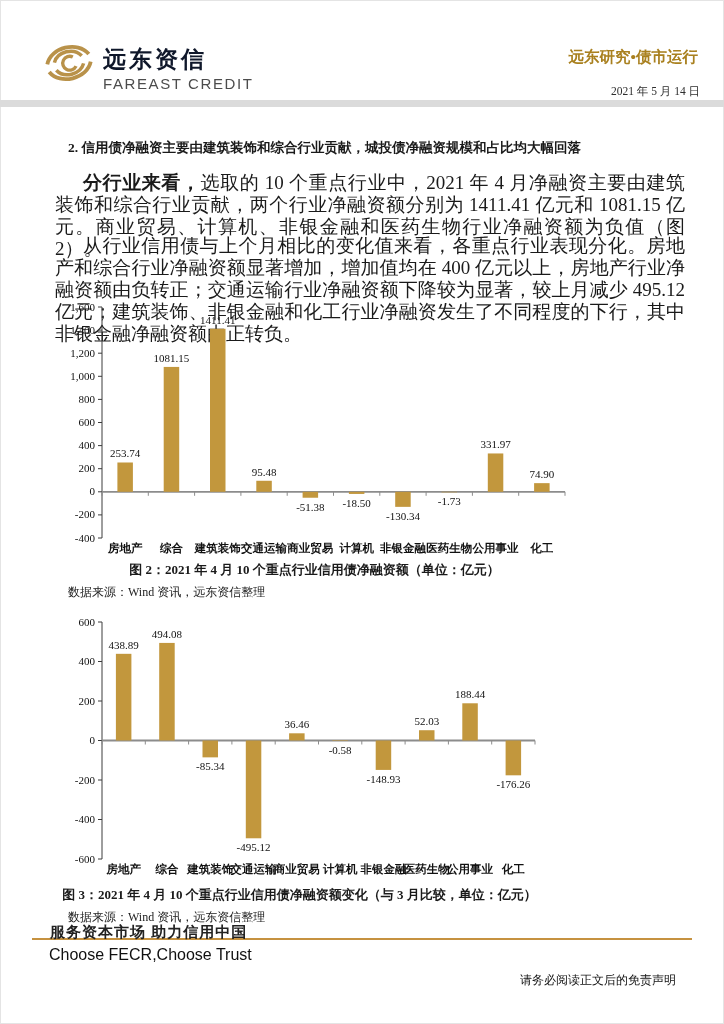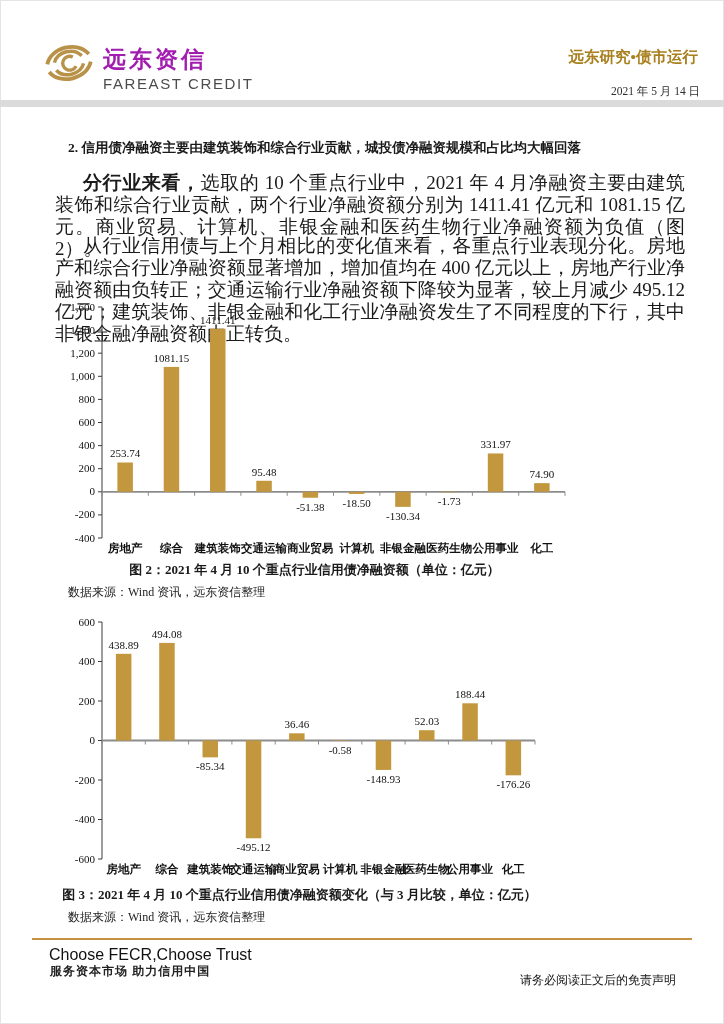--- a/index.html
+++ b/index.html
@@ -3,21 +3,21 @@
 <meta charset="utf-8">
 <style>
   html,body{margin:0;padding:0;background:#fff;}
   .page{position:relative;width:724px;height:1024px;background:#ffffff;overflow:hidden;
         font-family:"Liberation Serif","DejaVu Serif",serif;color:#1a1a1a;
         box-shadow:inset 0 0 0 1px #e4e4e4;}
   
   .logo-mark{position:absolute;left:42px;top:36px;width:54px;height:54px;}
   .brand-block{position:absolute;left:103px;top:47px;}
   .brand-cn{font-family:"Liberation Sans","DejaVu Sans",sans-serif;font-size:23px;font-weight:600;
-            letter-spacing:3px;color:#a21caf;line-height:24px;}
+            letter-spacing:3px;color:#0f172a;line-height:24px;}
   .brand-en{font-family:"Liberation Sans","DejaVu Sans",sans-serif;font-size:15px;letter-spacing:1.6px;
             color:#4c4c4c;margin-top:4px;}
   .series-title{position:absolute;right:26px;top:47px;font-size:15.5px;font-weight:700;color:#A9801F;}
   .header-date{position:absolute;right:24px;top:84px;font-size:11.5px;color:#2e2e2e;}
   .band{position:absolute;left:0;right:0;top:100px;height:7px;background:#dbdbdb;}
   
   .heading{position:absolute;left:68px;top:139px;width:600px;margin:0;font-size:13.5px;font-weight:700;}
   .para{position:absolute;left:48px;width:630px;margin:7px;font-size:19px;line-height:22px;
         text-align:justify;text-indent:28px;}
   .para-1{top:165px;}
@@ -29,22 +29,22 @@
   .caption{text-align:center;font-size:13px;font-weight:700;margin-top:1px;}
   .fig-3 .caption{margin-top:5px;}
   .source{font-size:12px;color:#222;margin-top:5px;padding-left:12px;}
   .tick{font-family:"Liberation Serif","DejaVu Serif",serif;font-size:11px;fill:#111;}
   .vlab{font-family:"Liberation Serif","DejaVu Serif",serif;font-size:11px;fill:#111;}
   .cat{font-family:"Liberation Sans","DejaVu Sans",sans-serif;font-size:11.5px;font-weight:700;fill:#111;}
   
   .footer-line{position:absolute;left:32px;width:660px;top:938px;height:2px;background:#C69240;}
   .slogan-en{position:absolute;left:49px;top:946px;font-family:"Liberation Sans","DejaVu Sans",sans-serif;
              font-weight:400;font-size:16px;color:#101010;}
-  .slogan-cn{position:absolute;left:50px;top:963px;font-family:"Liberation Sans","DejaVu Sans",sans-serif;
-             font-weight:700;font-size:12px;letter-spacing:1px;color:#222;text-align:center;}
+  .slogan-cn{position:absolute;left:50px;top:923px;font-family:"Liberation Sans","DejaVu Sans",sans-serif;
+             font-weight:700;font-size:15px;letter-spacing:1px;color:#222;text-align:center;}
   .page-num{position:absolute;left:0;right:0;top:1029px;font-size:12px;color:#111;}
   .disclaimer{position:absolute;right:48px;top:972px;font-size:12px;color:#111;}
 </style>
 </head>
 <body>
 
 <div class="page">
 
   <svg class="logo-mark" viewBox="0 0 48 48">
     <g fill="none" stroke="#B9924A" transform="rotate(-14 24 24)">

